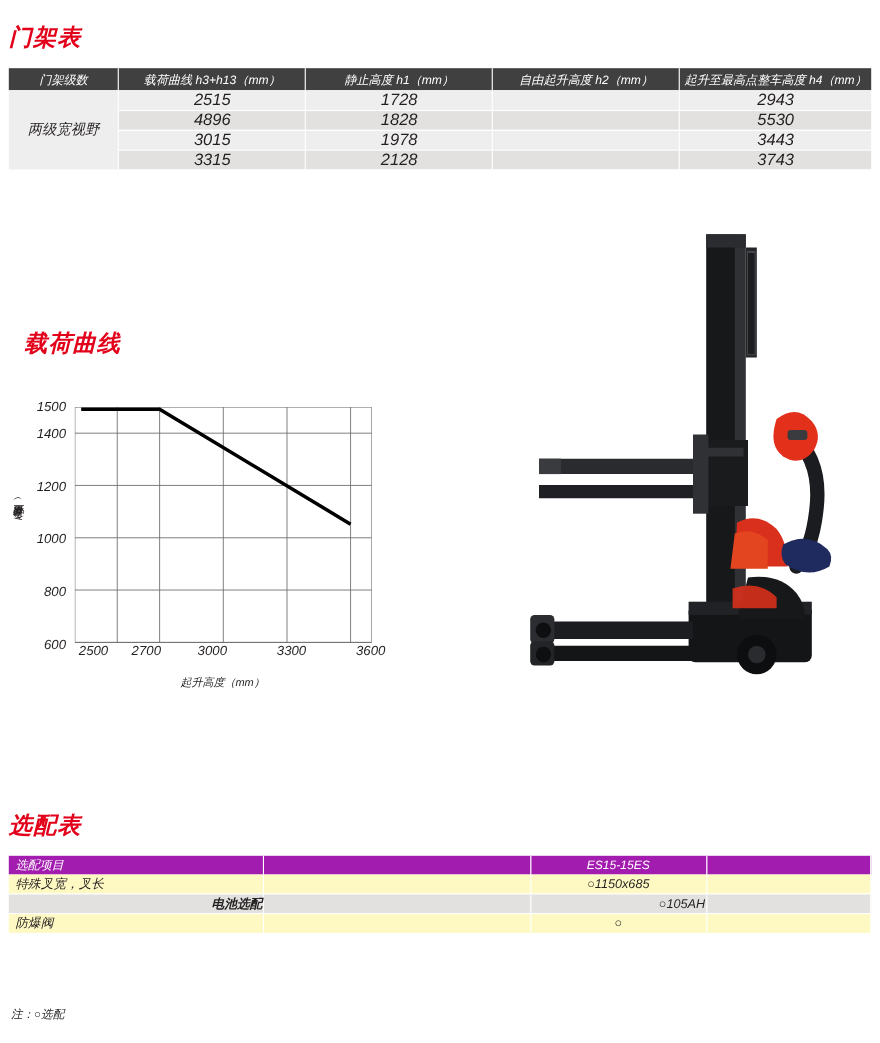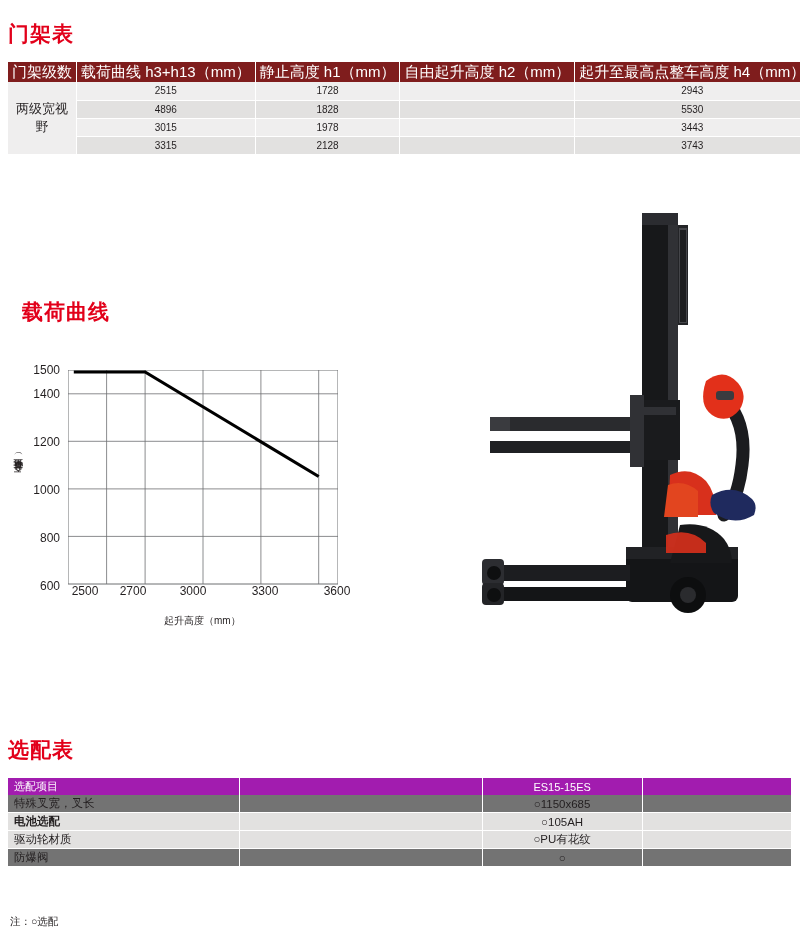--- a/index.html
+++ b/index.html
@@ -4,21 +4,21 @@
 <style>
   * { box-sizing: border-box; }
   html, body {
     margin: 0; padding: 0;
     width: 800px; height: 948px;
     background: #ffffff;
     font-family: "Liberation Sans", sans-serif;
     color: #231f20;
     overflow: hidden;
   }
-  .page { position: relative; width: 800px; height: 836px; }
+  .page { position: relative; width: 800px; height: 836px; font-style: italic; }
 
   
   .section-title {
     position: absolute;
     color: #e2001a;
     font-size: 21px;
     font-weight: bold;
     letter-spacing: 1px;
   }
   #mast-title { left: 8px; top: 20px; }
@@ -27,35 +27,35 @@
 
   
   .mast-table {
     position: absolute;
     left: 8px; top: 62px;
     width: 784px;
     border-collapse: collapse;
     font-size: 11px;
   }
   .mast-table th {
-    background: #7f1d1d;
+    background: #404040;
     color: #ffffff;
     font-weight: normal;
-    font-size: 15px;
+    font-size: 11px;
     height: 20px;
     border-right: 1px solid #ffffff;
     padding: 0 4px;
     text-align: center;
     white-space: nowrap;
   }
   .mast-table th:last-child { border-right: none; }
   .mast-table td {
     height: 18px;
     text-align: center;
-    font-size: 10px;
+    font-size: 15px;
     border-right: 1px solid #ffffff;
     border-bottom: 1px solid #ffffff;
     padding: 0 4px;
   }
   .mast-table td:last-child { border-right: none; }
   .mast-table tr.odd td { background: #efeeee; }
   .mast-table tr.even td { background: #e2e1e0; }
   .mast-table td.grade {
     background: #f4f3f3;
     font-size: 13px;
@@ -134,22 +134,22 @@
     height: 17px;
     font-size: 11.5px;
     padding-left: 6px;
     border-bottom: 1px solid #ffffff;
     border-right: 1px solid #ffffff;
   }
   .option-table td.val {
     text-align: center;
     padding-left: 0;
   }
-  .option-table tr.odd td { background: #737373; }
-  .option-table tr.even td { background: #e2e1e0; }
+  .option-table tr.odd td { background: #fef9c3; }
+  .option-table tr.even td { background: #e2e1e0; text-align: right; }
   .option-table td.bold { font-weight: bold; }
   .opt-name-col { width: 232px; }
   .opt-pad-col  { width: 243px; }
   .opt-val-col  { width: 160px; }
   .opt-tail-col { width: 149px; }
 
   .note {
     position: absolute;
     left: 10px; top: 915px;
     font-size: 10.5px;
@@ -323,26 +323,20 @@
         <td></td>
         <td class="val">○1150x685</td>
         <td></td>
       </tr>
       <tr class="even">
         <td class="bold">电池选配</td>
         <td></td>
         <td class="val">○105AH</td>
         <td></td>
       </tr>
-      <tr class="even">
-        <td>驱动轮材质</td>
-        <td></td>
-        <td class="val">○PU有花纹</td>
-        <td></td>
-      </tr>
       <tr class="odd">
         <td>防爆阀</td>
         <td></td>
         <td class="val">○</td>
         <td></td>
       </tr>
     </tbody>
   </table>
 
   <div class="note">注：○选配</div>

